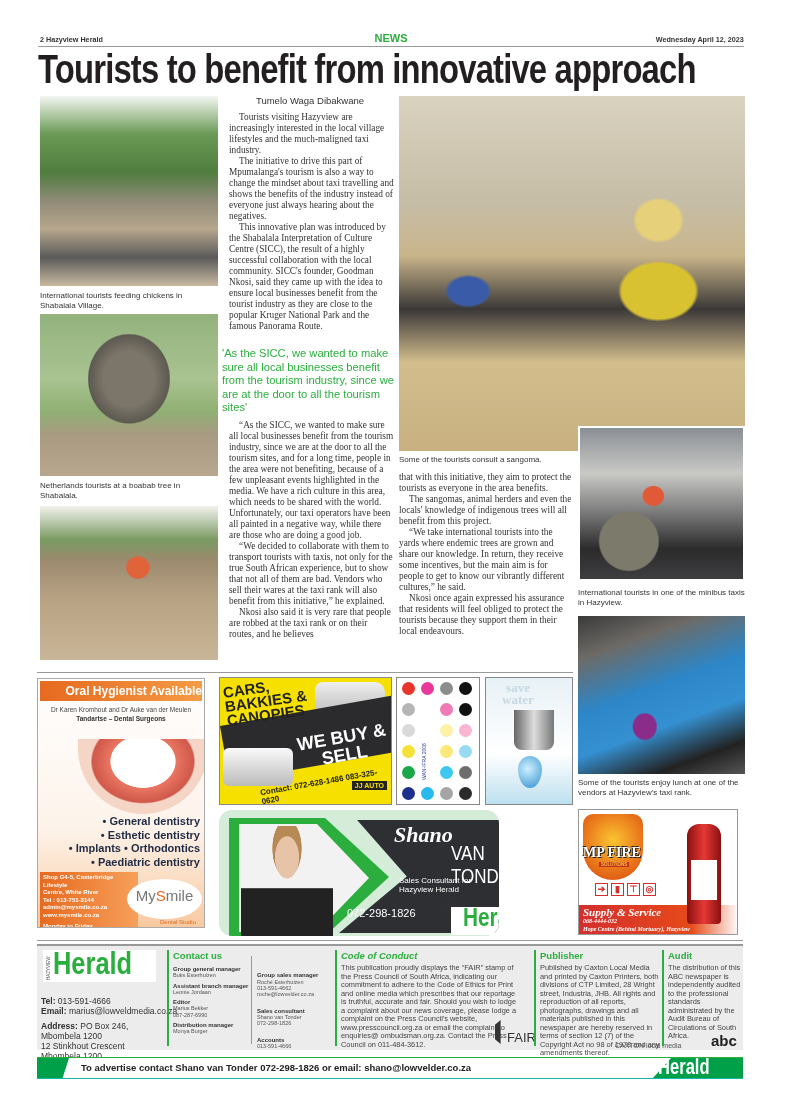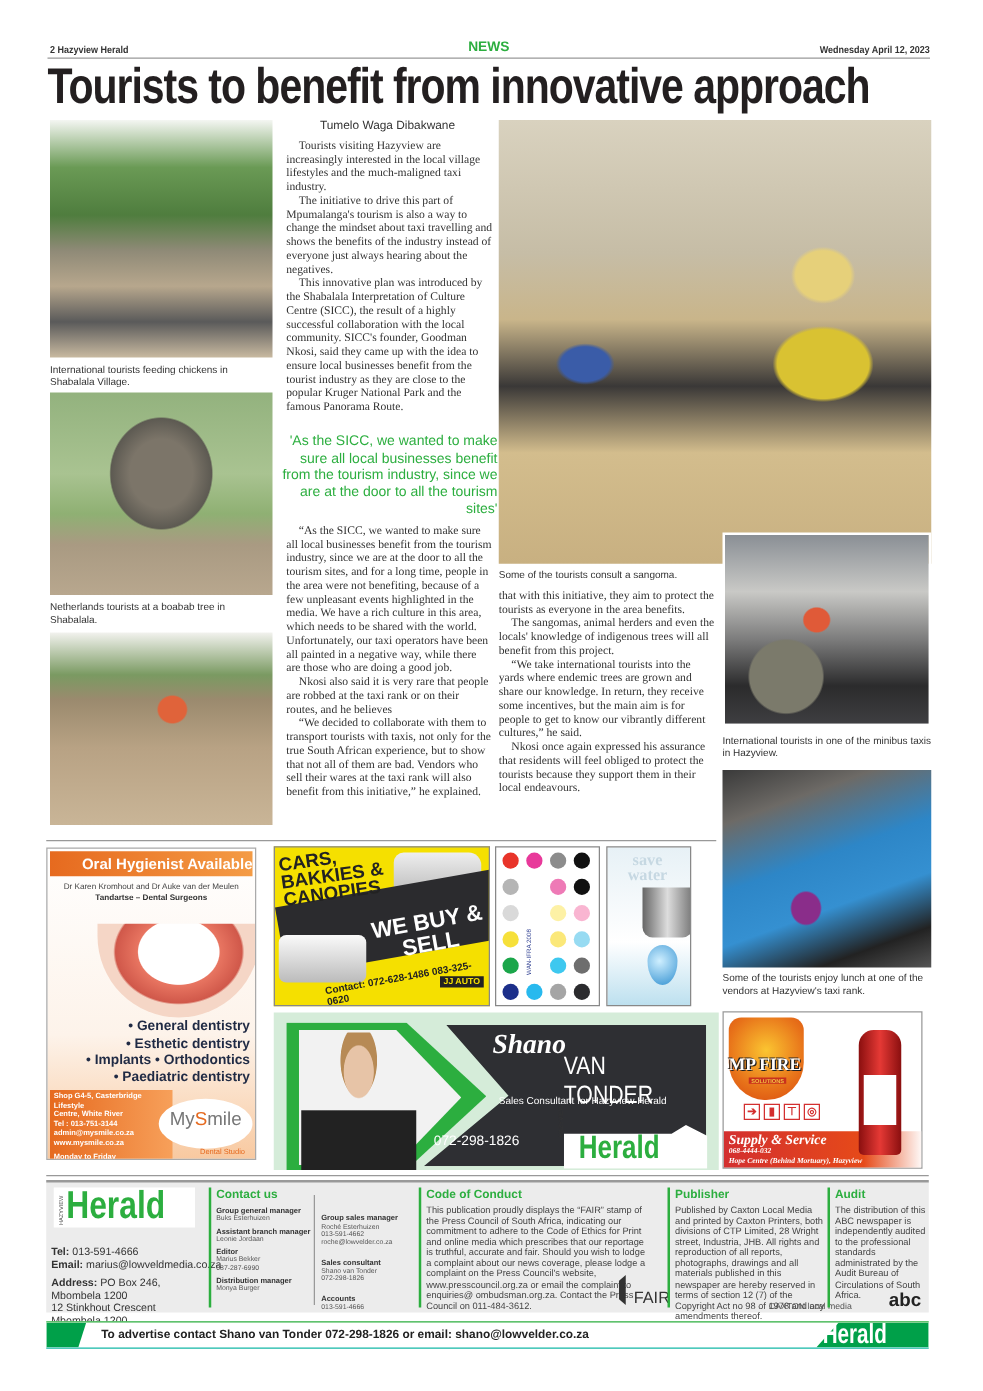--- a/index.html
+++ b/index.html
@@ -18,21 +18,21 @@
 
   
   .photo { position: absolute; overflow: hidden; }
   .caption { position: absolute; font: 8px "Liberation Sans", sans-serif; color: #333; line-height: 10px; }
 
   .byline { left: 222px; top: 95px; width: 176px; text-align: center; font: 9.5px "Liberation Sans", sans-serif; color: #333; }
 
   .bodytext { position: absolute; font: 9.3px "Liberation Serif", serif; color: #333; line-height: 11px; text-align: left; }
   .bodytext p { text-indent: 10px; }
 
-  .pullquote { left: 222px; top: 347px; width: 176px; text-align: right; font: 11.2px "Liberation Sans", sans-serif; color: #2cae3f; line-height: 13.5px; }
+  .pullquote { left: 222px; top: 347px; width: 176px; text-align: left; font: 11.2px "Liberation Sans", sans-serif; color: #2cae3f; line-height: 13.5px; }
 
   
   .ad-dental { left: 37px; top: 678px; width: 168px; height: 250px; background: linear-gradient(180deg,#fff 0%,#fdf3ea 60%,#f8c9a0 100%); border: 1px solid #aaa; overflow: hidden; }
   .ad-dental .bar { position:absolute; left:2px; top:2px; right:2px; height:20px; background: linear-gradient(90deg,#e66a1f,#f49b45); color:#fff; font: bold 12px "Liberation Sans", sans-serif; text-align:right; line-height:20px;padding-left:22px; }
   .ad-dental .docs { position:absolute; left:0; right:0; top:27px; text-align:center; font: 6.5px "Liberation Sans", sans-serif; color:#444; }
   .ad-dental .sub { position:absolute; left:0; right:0; top:36px; text-align:center; font: bold 6.5px "Liberation Sans", sans-serif; color:#333; }
   .ad-dental .smile { position:absolute; left:40px; top:60px; width:130px; height:75px; border-radius: 0 0 70px 70px; background: radial-gradient(ellipse at 50% 30%, #fff 35%, #e87561 36%, #d0584a 55%, #f5d6c6 57%); }
   .ad-dental .services { position:absolute; right:4px; top:136px; text-align:right; font: bold 11px "Liberation Sans", sans-serif; color:#1f2a44; line-height:13.5px; }
   .ad-dental .addr { position:absolute; left:2px; top:193px; width: 98px; height: 55px; background: linear-gradient(90deg,#e66a1f,#f7a05a); color:#fff; font: bold 6px "Liberation Sans", sans-serif; line-height: 7.6px; padding: 2px 3px; }
   .ad-dental .logo { position:absolute; right:2px; top:200px; width:75px; height:40px; background:#fff; border-radius:50%; text-align:center; font: 15px "Liberation Sans", sans-serif; color:#777; line-height: 34px; }
@@ -45,26 +45,26 @@
   .ad-cars .t2 { position:absolute; left:78px; top:50px; font: 900 18px "Liberation Sans", sans-serif; color:#fff; line-height:18px; transform: rotate(-10deg); }
   .ad-cars .contact { position:absolute; left:40px; top:99px; font: bold 8px "Liberation Sans", sans-serif; color:#222; transform: rotate(-10deg); line-height: 9px; }
   .ad-cars .brand { position:absolute; right:4px; bottom:14px; font: bold 7px "Liberation Sans", sans-serif; color:#f5e000; background:#222; padding: 1px 3px; }
   .ad-cars .van { position:absolute; left:95px; top:4px; width:70px; height:34px; background: linear-gradient(#eee,#bbb); border-radius: 8px 10px 4px 4px; }
   .ad-cars .truck { position:absolute; left:3px; top:70px; width:70px; height:38px; background: linear-gradient(#fafafa,#bbb); border-radius: 6px; }
 
   .ad-dots { left: 396px; top: 677px; width: 84px; height: 128px; border:1px solid #888; background:#fff; }
   .dot { position:absolute; width:13px; height:13px; border-radius:50%; }
   .ad-dots .vert { position:absolute; left:24px; top:75px; font: 5px "Liberation Sans", sans-serif; color:#2a3b8f; transform: rotate(-90deg); transform-origin:left top; white-space:nowrap; }
 
-  .ad-water { left: 485px; top: 677px; width: 68px; height: 128px; border:1px solid #888; background: linear-gradient(#e7f1f6,#fff 60%,#bde0ef); overflow:hidden; }
+  .ad-water { left: 485px; top: 677px; width: 88px; height: 128px; border:1px solid #888; background: linear-gradient(#e7f1f6,#fff 60%,#bde0ef); overflow:hidden; }
   .ad-water .txt { position:absolute; left:12px; top:4px; font: bold 13px "Liberation Serif", serif; color:#c6d8e2; line-height:12px; text-align:center; }
   .ad-water .tap { position:absolute; left:28px; top:32px; width:40px; height:40px; border-radius: 0 0 8px 8px; background: linear-gradient(90deg,#666,#ddd,#777); }
   .ad-water .drop { position:absolute; left:32px; top:78px; width:24px; height:32px; border-radius: 50% 50% 50% 50% / 40% 40% 60% 60%; background: radial-gradient(circle at 40% 40%,#cfefff,#2f8fd0); }
 
-  .ad-shano { left: 219px; top: 810px; width: 356px; height: 126px; background:#d5ecd9; overflow:hidden; }
+  .ad-shano { left: 219px; top: 810px; width: 280px; height: 126px; background:#d5ecd9; overflow:hidden;border-radius:13px; }
   .ad-shano .green1 { position:absolute; left:10px; top:8px; width:160px; height:118px; background:#2cae3f; clip-path: polygon(0 0, 60% 0, 100% 50%, 60% 100%, 0 100%); }
   .ad-shano .green2 { position:absolute; left:20px; top:14px; width:130px; height:108px; background:#f2f2f2; clip-path: polygon(0 0, 60% 0, 100% 50%, 60% 100%, 0 100%); }
   .ad-shano .darkpanel { position:absolute; left:120px; top:10px; width:226px; height:113px; background:#2e2f33; clip-path: polygon(8% 0, 100% 0, 100% 100%, 0 100%, 30% 50%); }
   .ad-shano .person { position:absolute; left:22px; top:16px; width:92px; height:112px; background: radial-gradient(ellipse at 50% 28%, #e7c4a7 18%, transparent 19%), radial-gradient(ellipse at 50% 20%, #b78a55 22%, transparent 23%), linear-gradient(transparent 55%, #222 56%); }
   .ad-shano .name1 { position:absolute; left:175px; top:12px; font: italic bold 22px "Liberation Serif", serif; color:#fff; }
   .ad-shano .name2 { position:absolute; left:232px; top:32px; font: 20px "Liberation Sans", sans-serif; color:#fff; transform: scaleX(0.85); transform-origin:left; }
   .ad-shano .role { position:absolute; left:180px; top:66px; font: 8px "Liberation Sans", sans-serif; color:#fff; }
   .ad-shano .phone { position:absolute; left:128px; top:97px; font: 11px "Liberation Sans", sans-serif; color:#fff; }
   .ad-shano .email { position:absolute; left:115px; top:111px; font: 8px "Liberation Sans", sans-serif; color:#fff;margin-top:36px; }
   .ad-shano .herald-box { position:absolute; left:232px; top:90px; width:115px; height:35px; background:#fff; clip-path: polygon(0 20%, 75% 20%, 85% 0, 100% 25%, 100% 100%, 0 100%); }
@@ -134,22 +134,22 @@
 <div class="bodytext" style="left:229px;top:112px;width:165px;">
   <p>Tourists visiting Hazyview are increasingly interested in the local village lifestyles and the much-maligned taxi industry.</p>
   <p>The initiative to drive this part of Mpumalanga's tourism is also a way to change the mindset about taxi travelling and shows the benefits of the industry instead of everyone just always hearing about the negatives.</p>
   <p>This innovative plan was introduced by the Shabalala Interpretation of Culture Centre (SICC), the result of a highly successful collaboration with the local community. SICC's founder, Goodman Nkosi, said they came up with the idea to ensure local businesses benefit from the tourist industry as they are close to the popular Kruger National Park and the famous Panorama Route.</p>
 </div>
 
 <div class="abs pullquote">'As the SICC, we wanted to make sure all local businesses benefit from the tourism industry, since we are at the door to all the tourism sites'</div>
 
 <div class="bodytext" style="left:229px;top:420px;width:165px;">
   <p>“As the SICC, we wanted to make sure all local businesses benefit from the tourism industry, since we are at the door to all the tourism sites, and for a long time, people in the area were not benefiting, because of a few unpleasant events highlighted in the media. We have a rich culture in this area, which needs to be shared with the world. Unfortunately, our taxi operators have been all painted in a negative way, while there are those who are doing a good job.</p>
+  <p>“We decided to collaborate with them to transport tourists with taxis, not only for the true South African experience, but to show that not all of them are bad. Vendors who sell their wares at the taxi rank will also benefit from this initiative,” he explained.</p>
   <p>Nkosi also said it is very rare that people are robbed at the taxi rank or on their routes, and he believes</p>
-  <p>“We decided to collaborate with them to transport tourists with taxis, not only for the true South African experience, but to show that not all of them are bad. Vendors who sell their wares at the taxi rank will also benefit from this initiative,” he explained.</p>
 </div>
 
 <div class="photo" style="left:399px;top:96px;width:346px;height:355px;background:radial-gradient(ellipse at 75% 35%,#e6d07a 6%,transparent 7%),radial-gradient(ellipse at 75% 55%,#d9c232 10%,transparent 11%),radial-gradient(ellipse at 20% 55%,#3a5ca8 5%,transparent 6%),linear-gradient(180deg,#d9d2bf 0%,#c6bda6 30%,#c9b58a 45%,#3a3837 60%,#d3bd8d 75%,#c8b081 100%);"></div>
 <div class="caption" style="left:399px;top:455px;width:180px;">Some of the tourists consult a sangoma.</div>
 
 <div class="photo" style="left:578px;top:426px;width:167px;height:155px;border:2px solid #fff;background:radial-gradient(ellipse at 45% 45%,#e05a38 8%,transparent 9%),radial-gradient(ellipse at 30% 75%,#7b7a6b 18%,transparent 19%),linear-gradient(180deg,#8a8f95 0%,#c9c9c6 30%,#7d7d7d 55%,#2b2b2c 80%,#3e3e41 100%);"></div>
 <div class="caption" style="left:578px;top:588px;width:167px;">International tourists in one of the minibus taxis in Hazyview.</div>
 
 <div class="bodytext" style="left:399px;top:472px;width:175px;">
   <p style="text-indent:0">that with this initiative, they aim to protect the tourists as everyone in the area benefits.</p>
@@ -291,21 +291,21 @@
   <div class="mast-entry" style="left:220px;top:20px;width:80px;white-space:pre-line;">
     <div style="margin-bottom:4px"><b>Group sales manager</b><span>Roché Esterhuizen
 013-591-4662
 roche@lowvelder.co.za</span></div>
     <div style="margin-bottom:4px"><b>Sales consultant</b><span>Shano van Tonder
 072-298-1826</span></div>
     <div><b>Accounts</b><span>013-591-4666</span></div>
   </div>
 
   <div class="mast-sep" style="left:298px;top:4px;height:96px;"></div>
-  <div class="mast-h" style="left:304px;top:4px;">Code of Conduct</div>
+  <div class="mast-h" style="left:304px;top:4px;font-style:italic;">Code of Conduct</div>
   <div class="mast-para" style="left:304px;top:18px;width:180px;">This publication proudly displays the “FAIR” stamp of the Press Council of South Africa, indicating our commitment to adhere to the Code of Ethics for Print and online media which prescribes that our reportage is truthful, accurate and fair. Should you wish to lodge a complaint about our news coverage, please lodge a complaint on the Press Council's website, www.presscouncil.org.za or email the complaint to enquiries@ ombudsman.org.za. Contact the Press Council on 011-484-3612.</div>
   <div class="fair-mark" style="left:458px;top:74px;"></div>
   <div class="fair-logo" style="left:470px;top:84px;">FAIR</div>
 
   <div class="mast-sep" style="left:497px;top:4px;height:96px;"></div>
   <div class="mast-h" style="left:503px;top:4px;">Publisher</div>
   <div class="mast-para" style="left:503px;top:18px;width:122px;">Published by Caxton Local Media and printed by Caxton Printers, both divisions of CTP Limited, 28 Wright street, Industria, JHB. All rights and reproduction of all reports, photographs, drawings and all materials published in this newspaper are hereby reserved in terms of section 12 (7) of the Copyright Act no 98 of 1978 and any amendments thereof.</div>
   <div class="caxton" style="left:578px;top:96px;">CAXTON local media</div>
 
   <div class="mast-sep" style="left:625px;top:4px;height:96px;"></div>

